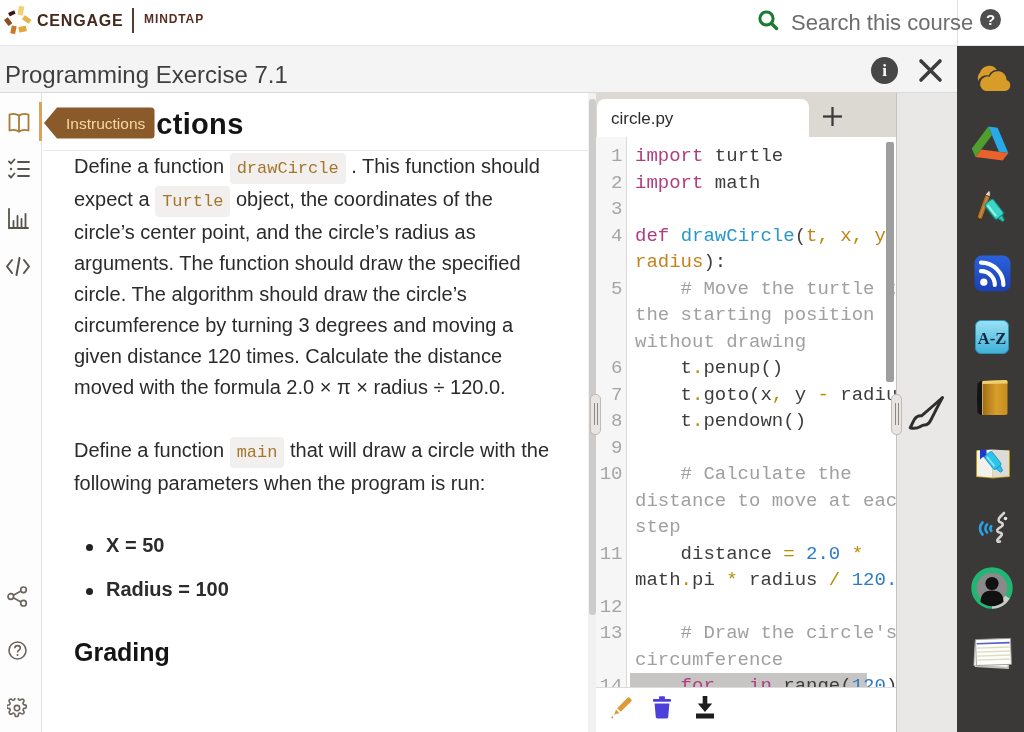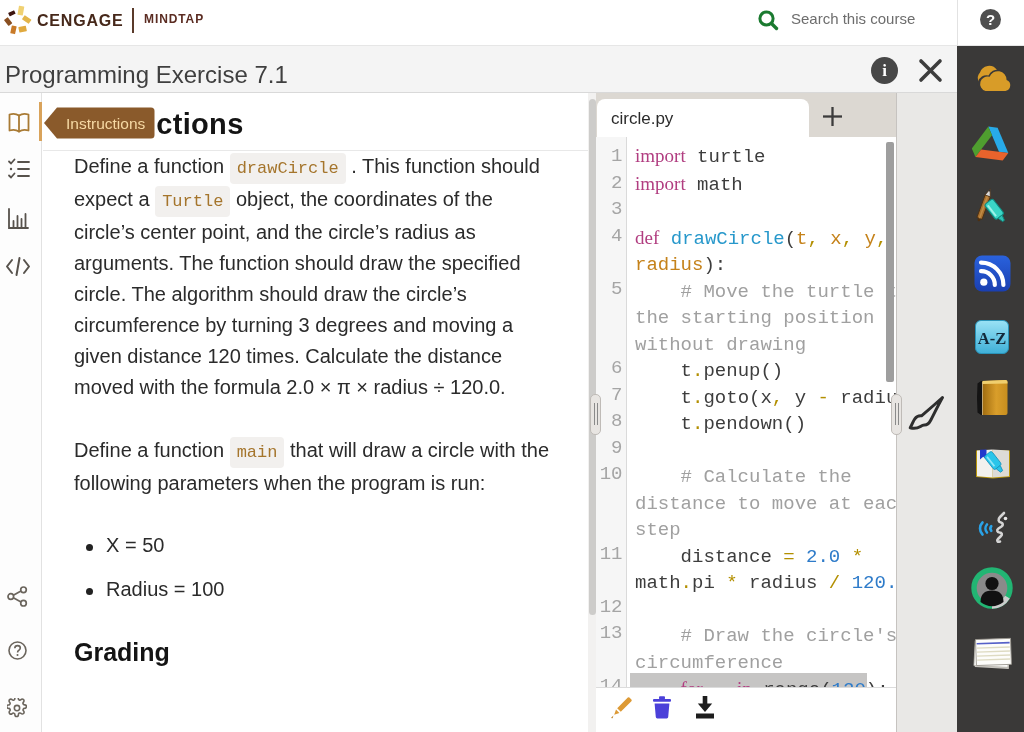--- a/index.html
+++ b/index.html
@@ -2,61 +2,61 @@
 <html><head>
 <meta charset="utf-8">
 <style>
   html,body{margin:0;padding:0;}
   body{width:1024px;height:732px;position:relative;overflow:hidden;
        font-family:"Liberation Sans",sans-serif;background:#fff;}
   .abs{position:absolute;}
   
   #topbar{left:0;top:0;width:1024px;height:46px;background:#fff;border-bottom:1px solid #e6e6e6;box-sizing:border-box;}
   #helpdiv{left:957px;top:0;width:1px;height:46px;background:#e2e2e2;}
-  #searchtxt{left:791px;top:10px;font-size:15px;color:#6d6d6d;}
+  #searchtxt{left:791px;top:10px;font-size:22px;color:#6d6d6d;}
   #cengagetxt{left:37px;top:12px;font-size:16px;font-weight:700;letter-spacing:0.8px;color:#46281a;}
   #logodiv{left:132px;top:8px;width:2px;height:25px;background:#5a3a2a;}
   #mindtaptxt{left:144px;top:12px;font-size:12px;font-weight:700;letter-spacing:0.9px;color:#5b2c22;}
   
   #bar2{left:0;top:46px;width:957px;height:47px;background:#f4f4f4;border-bottom:1px solid #d9d9d9;box-sizing:border-box;}
   #titletxt{left:5px;top:61px;font-size:24px;color:#3f3f3f;}
   
   #lsb{left:0;top:93px;width:42px;height:639px;background:#fdfdfd;border-right:1px solid #e2e2e2;box-sizing:border-box;}
   #goldbar{left:39px;top:102px;width:2.5px;height:39px;background:#d9a35b;}
   
   #ipanel{left:43px;top:93px;width:545px;height:639px;background:#fff;}
   #ihead{left:43px;top:93px;width:545px;height:58px;background:#fff;border-bottom:1px solid #e8e8e8;box-sizing:border-box;}
   #iheadtxt{left:74px;top:108px;font-size:29px;font-weight:700;color:#141414;letter-spacing:.3px;}
   #icontent{left:74px;top:151px;width:500px;font-size:20px;line-height:31px;color:#2b2b2b;}
   .chip{display:inline-block;background:#f2f0ee;border-radius:4px;padding:0 7px;font-family:"Liberation Mono",monospace;font-size:17px;color:#a5752c;}
   #icontent p{margin:0;}
   #icontent #p1{}
   #icontent #p2{margin-top:32px;}
-  #blist{margin:31px 0 0 0;padding:0;list-style:none;}
+  #blist{margin:31px 0 0 0;padding:0;list-style:none;font-weight:bold;}
   #blist li{position:relative;padding-left:32px;height:31px;line-height:31px;margin-bottom:13px;}
   #blist li:before{content:'';position:absolute;left:12px;top:14px;width:7px;height:7px;border-radius:50%;background:#222;}
   #icontent #grading{margin:32px 0 0 0;font-size:25px;font-weight:700;color:#141414;}
   
   #lsplit{left:588px;top:93px;width:8px;height:639px;background:#f2f1f0;}
   #lthumb{left:588.5px;top:99px;width:7px;height:516px;background:#cdccca;border-radius:4px;}
   .grip{z-index:20;width:9px;height:39px;background:#e8e5e2;border:1px solid #bfbbb7;border-radius:5px;}
   .grip .l1,.grip .l2{position:absolute;top:8px;width:1px;height:22px;background:#8a8a8a;}
   .grip .l1{left:2.5px;} .grip .l2{left:5.5px;}
   
   #epanel{left:596px;top:93px;width:300px;height:639px;background:#a3a3a3;overflow:hidden;}
   #tabbar{left:0;top:0;width:300px;height:44px;background:#dcd8d2;}
   #tab{left:1px;top:6px;width:212px;height:38px;background:#fff;border-radius:8px 8px 0 0;}
   #tabtxt{left:15px;top:16px;font-size:17px;color:#2b2b2b;}
   #plus{left:227px;top:14px;width:19px;height:19px;}
   #codearea{left:0;top:44px;width:300px;height:550px;background:#fff;}
   #gutter{left:0;top:0;width:31px;height:550px;background:#f6f6f6;border-right:1px solid #dadada;box-sizing:border-box;}
   .lnum{position:absolute;left:0;width:26.5px;text-align:right;font-family:"Liberation Mono",monospace;font-size:19px;line-height:26.5px;color:#a5a5a5;}
   #selline{left:34px;top:536px;width:237px;height:14px;background:#c6c5c4;}
   #code{left:39px;top:6px;width:300px;font-family:"Liberation Mono",monospace;font-size:19px;line-height:26.5px;color:#3d3d3d;white-space:pre-wrap;margin:0;}
-  .kw{color:#b13d80;font-family:Liberation Serif, serif;} .fn{color:#2798cb;} .pm{color:#c5821a;} .op{color:#b38f00;} .nm{color:#2e7bc9;} .cm{color:#a0a0a0;}
+  .kw{color:#b13d80;} .fn{color:#2798cb;} .pm{color:#c5821a;} .op{color:#b38f00;} .nm{color:#2e7bc9;} .cm{color:#a0a0a0;}
   #vsb{left:290px;top:49px;width:8px;height:240px;background:#9e9e9e;border-radius:2px;}
   #toolbar{left:596px;top:687px;width:300px;height:45px;background:#fff;border-top:1px solid #dcdcdc;box-sizing:border-box;}
   
   #cpanel{left:896px;top:93px;width:61px;height:639px;background:#e9e8e6;border-left:1px solid #c6c3c0;box-sizing:border-box;}
   
   #dsb{left:957px;top:46px;width:67px;height:686px;background:#3a3938;}
 </style>
 </head>
 <body>
 

